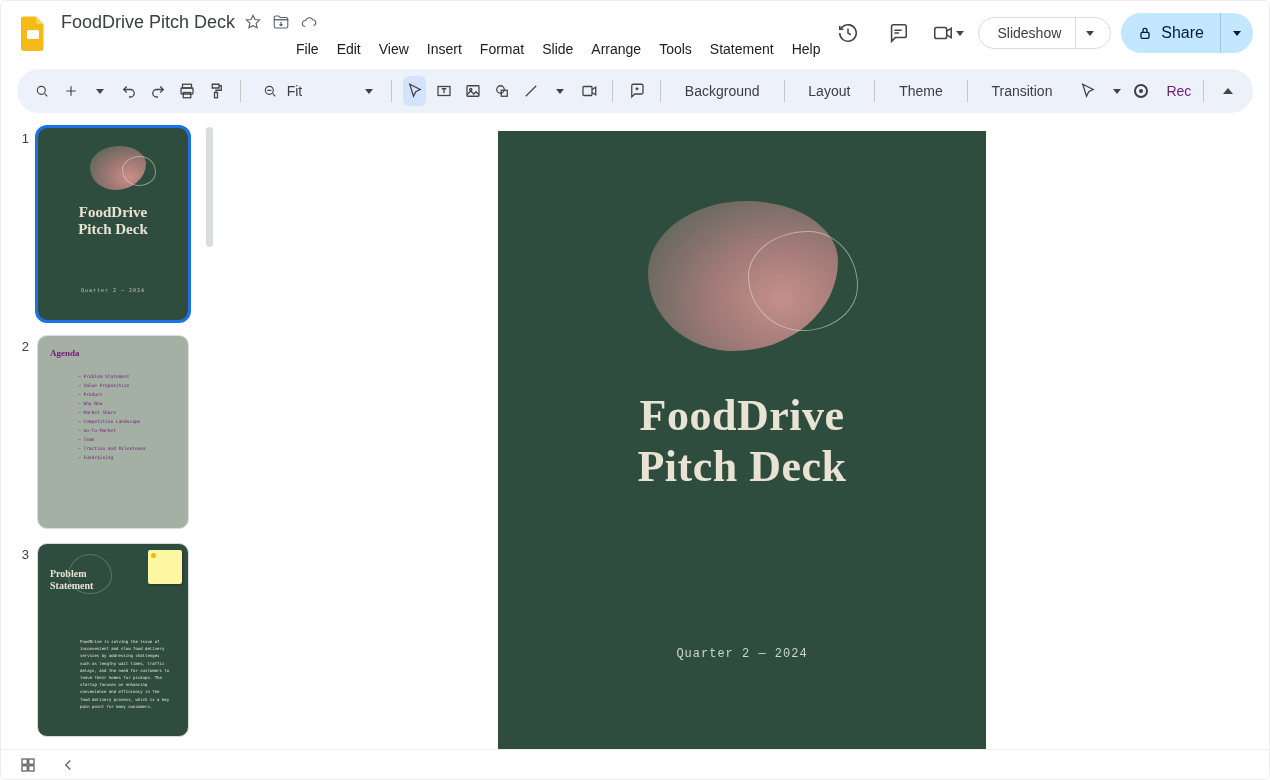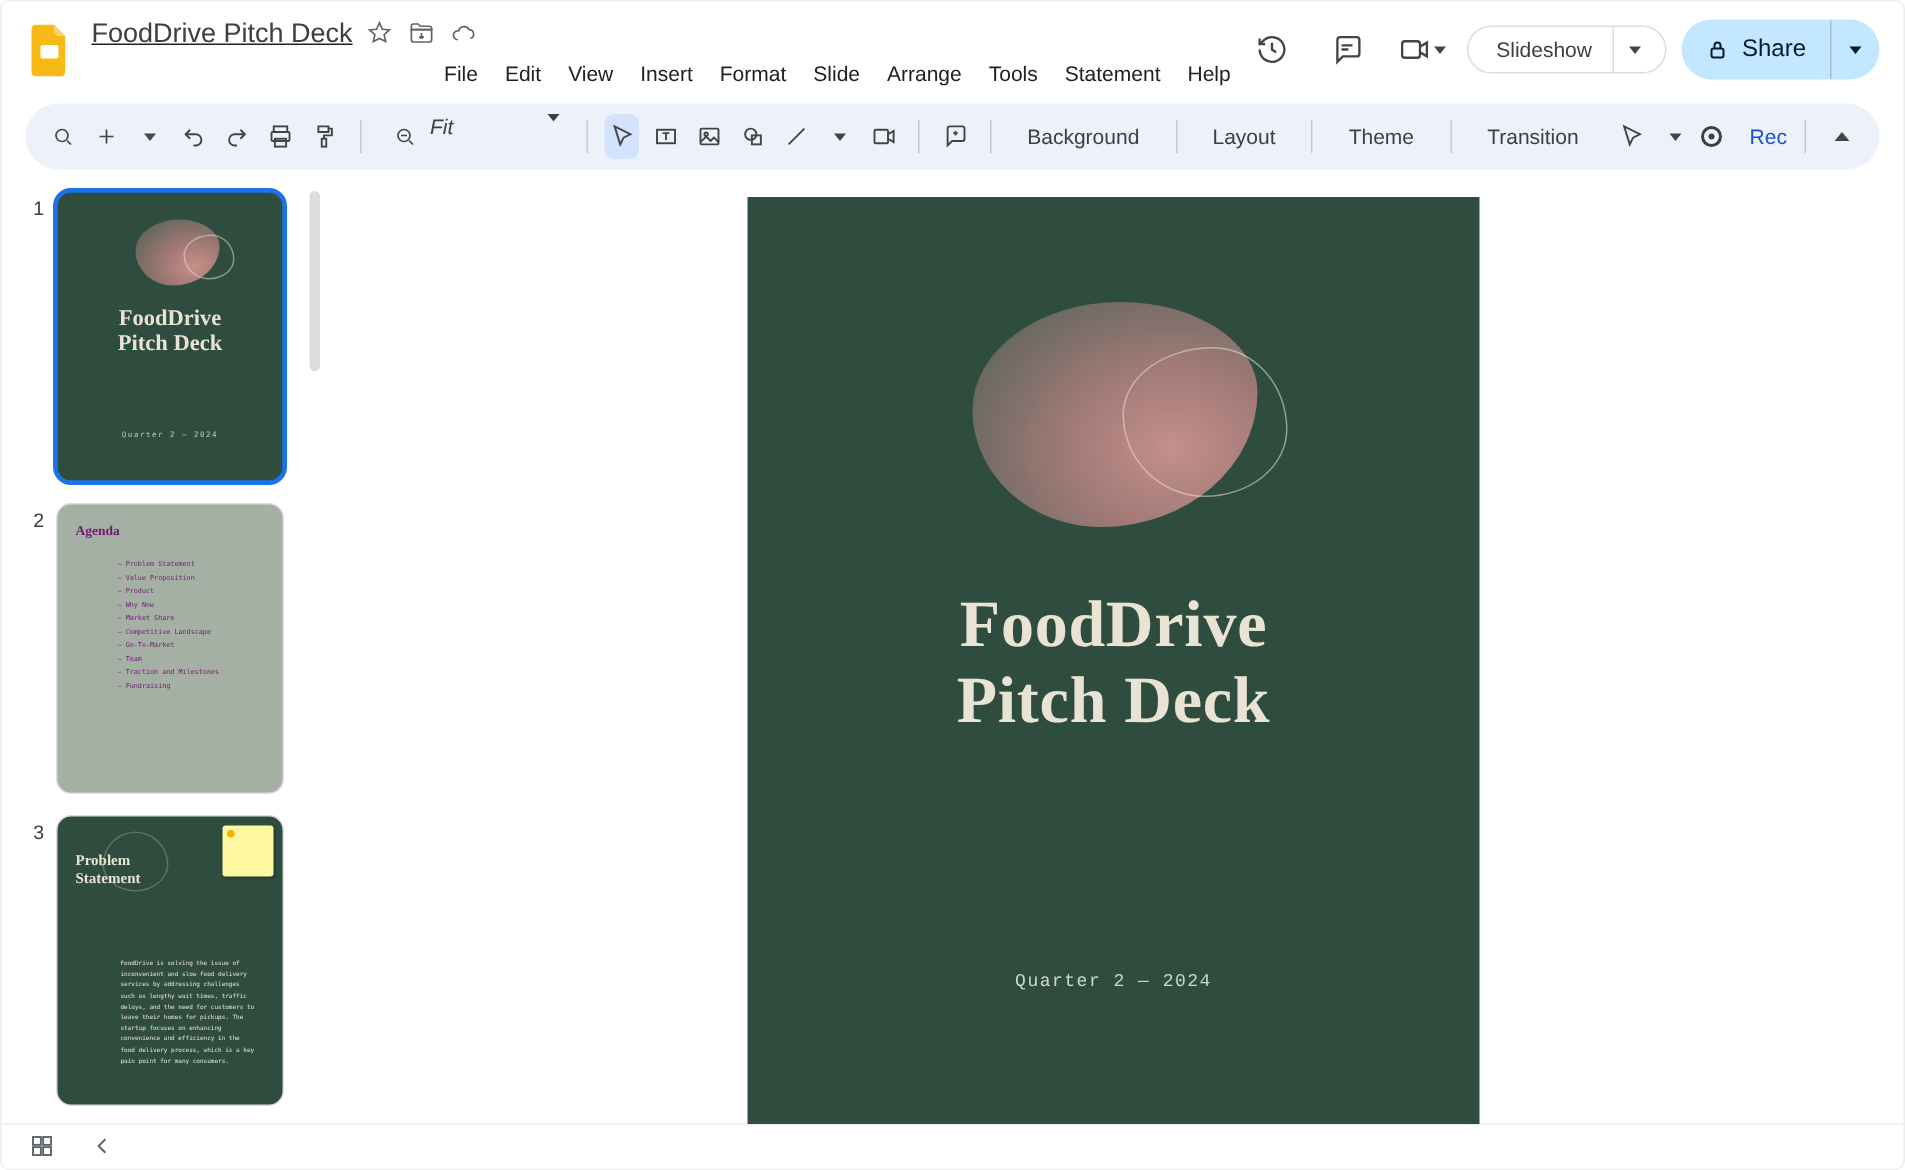--- a/index.html
+++ b/index.html
@@ -31,21 +31,21 @@
     align-items:flex-start;
     padding:8px 16px 0 12px;
   }
   .app-icon{
     width:40px;height:40px;
     display:flex;align-items:center;justify-content:center;
     margin-top:4px;
   }
   .app-icon svg{width:28px;height:36px;}
   .title-center{flex:1;min-width:0;padding-left:8px;}
-  .doc-title-row{display:flex;align-items:center;gap:8px;height:26px;text-decoration:underline;}
+  .doc-title-row{display:flex;align-items:center;gap:8px;height:26px;}
   .doc-title{font-size:18px;font-weight:400;color:#3c4043;}
   .title-icon{width:20px;height:20px;color:#5f6368;display:flex;align-items:center;justify-content:center;}
   .title-icon svg{width:18px;height:18px;stroke:currentColor;fill:none;stroke-width:1.5;}
   .menubar{display:flex;gap:2px;margin-top:2px;justify-content:flex-end;}
   .menu-item{font-size:14px;color:#202124;padding:4px 8px;border-radius:4px;cursor:default;}
   .title-right{display:flex;align-items:center;gap:10px;padding-top:4px;}
   .hdr-btn{width:40px;height:40px;border-radius:50%;display:flex;align-items:center;justify-content:center;color:#444;}
   .hdr-btn svg{width:22px;height:22px;fill:none;stroke:currentColor;stroke-width:1.7;}
   .meet-btn{display:flex;align-items:center;gap:2px;}
   .slideshow-btn{
@@ -70,25 +70,25 @@
     height:44px;
     display:flex;align-items:center;
     padding:0 14px;gap:6px;
     font-size:14px;color:#3c4043;
   }
   .tbtn{width:30px;height:30px;border-radius:6px;display:flex;align-items:center;justify-content:center;color:#444;}
   .tbtn svg{width:18px;height:18px;fill:none;stroke:currentColor;stroke-width:1.7;}
   .tbtn.sm svg{width:16px;height:16px;}
   .tbtn.active{background:#d3e3fd;}
   .tsep{width:1px;height:22px;background:#c7c7c7;margin:0 6px;}
-  .zoom{display:flex;gap:2px;border-radius:6px;padding:0 6px 0 2px;font-style:italic;}
+  .zoom{display:flex;align-items:center;gap:2px;border-radius:6px;padding:0 6px 0 2px;}
   .zoom-label{font-size:14px;min-width:48px;}
   .text-btn{padding:0 12px;height:30px;display:flex;align-items:center;border-radius:6px;}
   .toolbar-spacer{flex:1;}
-  .rec{display:flex;align-items:center;gap:18px;font-weight:500;color:#1d4ed8;}
+  .rec{display:flex;align-items:center;gap:18px;font-weight:500;color:#701a75;}
   .rec-dot{width:14px;height:14px;border-radius:50%;border:2px solid #3c4043;position:relative;}
   .rec-dot::after{content:"";position:absolute;inset:3px;border-radius:50%;background:#3c4043;}
   .chev-up{width:0;height:0;border-left:5px solid transparent;border-right:5px solid transparent;border-bottom:6px solid #444;}
   
   .main{display:flex;height:calc(100% - 108px - 34px);}
   .filmstrip{
     width:214px;flex-shrink:0;
     padding:14px 10px 14px 16px;
     overflow-y:auto;
     position:relative;

